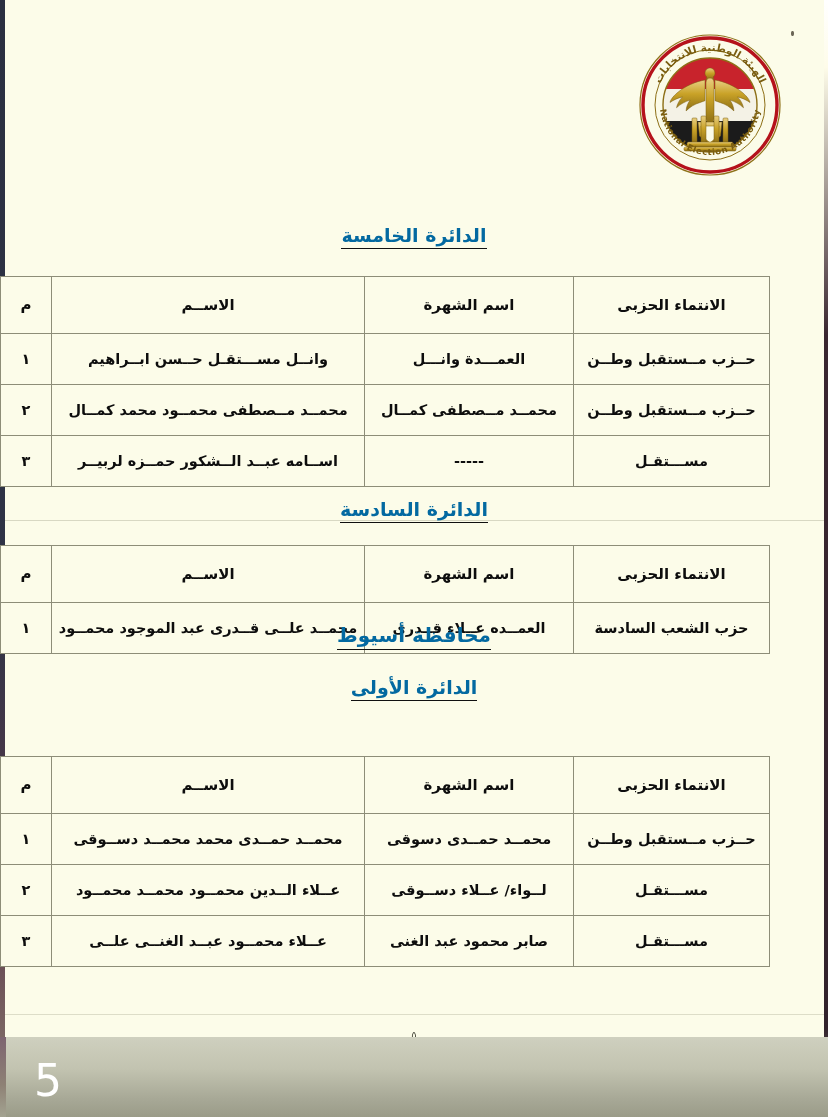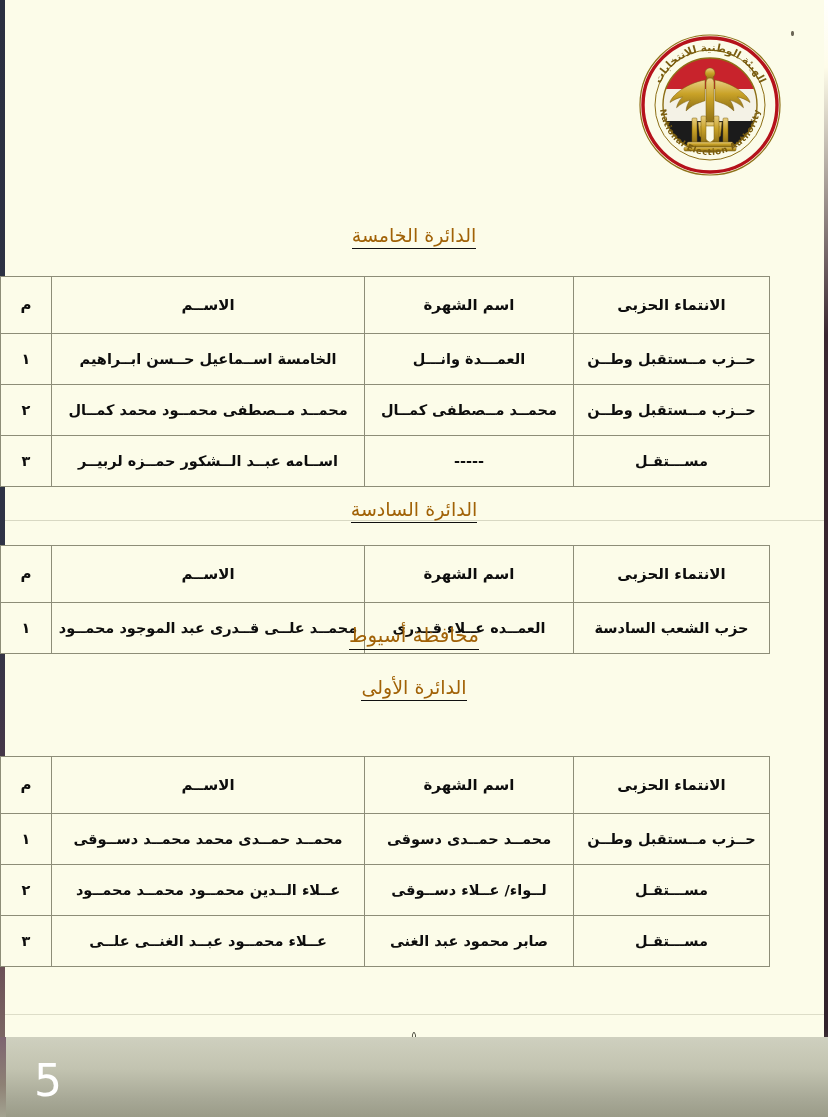--- a/index.html
+++ b/index.html
@@ -60,23 +60,23 @@
     width: 146px;
     height: 146px;
   }
 
   
   .heading {
     position: absolute;
     width: 828px;
     text-align: center;
     font-family: "DejaVu Sans", "Liberation Sans", sans-serif;
-    font-weight: normal;
+    font-weight: bold;
     font-size: 19px;
-    color: #a16207;
+    color: #0369a1;
     letter-spacing: 0px;
     direction: rtl;
   }
   .heading span {
     border-bottom: 1.5px solid #101010;
     padding-bottom: 2px;
   }
   .h-d5  { top: 224px; }
   .h-d6  { top: 498px; padding-left: 8px; }
   .h-gov { top: 623px; font-size: 20px; }
@@ -232,21 +232,21 @@
         <th class="c-party">الانتماء الحزبى</th>
         <th class="c-fame">اسم الشهرة</th>
         <th class="c-name">الاســم</th>
         <th class="c-idx">م</th>
       </tr>
     </thead>
     <tbody>
       <tr>
         <td class="c-party">حــزب مــستقبل وطــن</td>
         <td class="c-fame">العمـــدة وانـــل</td>
-        <td class="c-name">الخامسة اســماعيل حــسن ابــراهيم</td>
+        <td class="c-name">وانــل مســـتقـل حــسن ابــراهيم</td>
         <td class="c-idx">١</td>
       </tr>
       <tr>
         <td class="c-party">حــزب مــستقبل وطــن</td>
         <td class="c-fame">محمــد مــصطفى كمــال</td>
         <td class="c-name">محمــد مــصطفى محمــود محمد كمــال</td>
         <td class="c-idx">٢</td>
       </tr>
       <tr>
         <td class="c-party">مســـتقـل</td>

